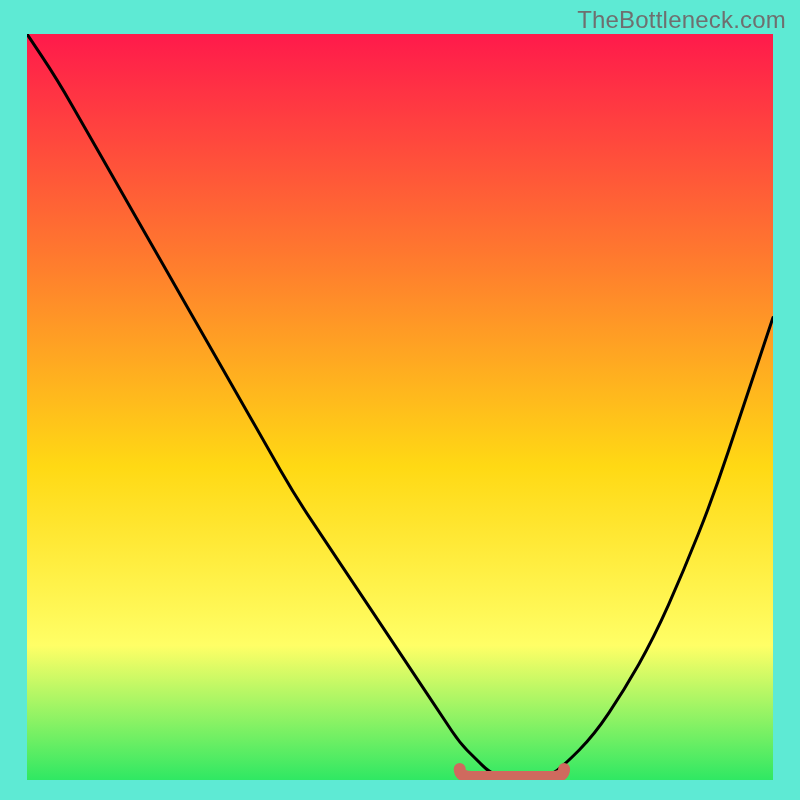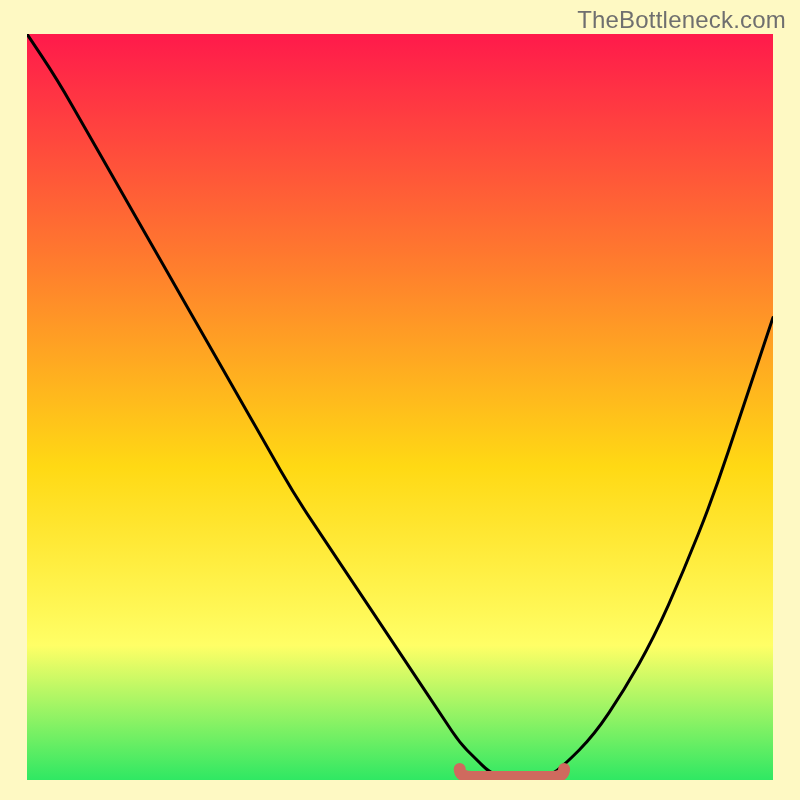--- a/index.html
+++ b/index.html
@@ -8,21 +8,21 @@
     width: 800px;
     height: 800px;
     background: #000;
     font-family: Arial, Helvetica, sans-serif;
     overflow: hidden;
   }
   .frame {
     position: relative;
     width: 800px;
     height: 800px;
-    background: #fef9c3;
+    background: #5eead4;
   }
   .watermark {
     position: absolute;
     top: 6px;
     right: 14px;
     color: #6f6f6f;
     font-size: 24px;
     font-weight: 400;
     letter-spacing: 0.2px;
     user-select: none;

